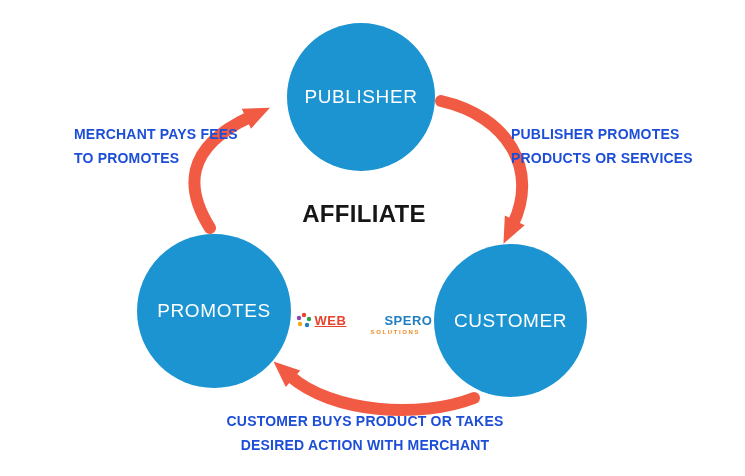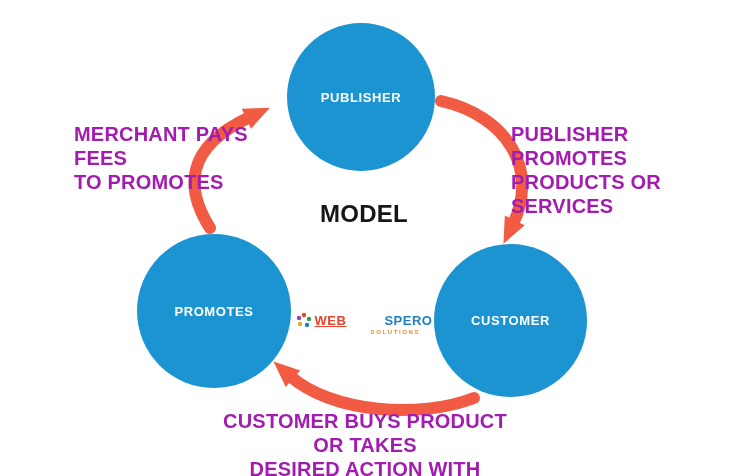--- a/index.html
+++ b/index.html
@@ -10,29 +10,29 @@
     font-family:"Liberation Sans", sans-serif;
   }
   .arrows { position:absolute; left:0; top:0; width:745px; height:476px; }
   .node {
     position:absolute; border-radius:50%; background:#1b94d1;
     display:flex; align-items:center; justify-content:center;
   }
   .node-publisher { left:287px; top:23px;  width:148px; height:148px; }
   .node-merchant  { left:137px; top:234px; width:154px; height:154px; }
   .node-customer  { left:434px; top:244px; width:153px; height:153px;justify-content:center; }
-  .node-label { color:#ffffff; font-weight:700; font-size:13px; letter-spacing:0.6px; }
+  .node-label { color:#ffffff; font-weight:400; font-size:19px; letter-spacing:0.6px; }
   .center-title {
     position:absolute; left:282px; top:197px; width:164px;
     text-align:center; color:#161616; font-weight:700;
     font-size:24px; line-height:33px; letter-spacing:0.3px;
   }
   .edge-label {
-    position:absolute; color:#a21caf; font-weight:700;
-    font-size:20px; line-height:24px; letter-spacing:0.2px;
+    position:absolute; color:#1d4ed8; font-weight:700;
+    font-size:14px; line-height:24px; letter-spacing:0.2px;
   }
   .label-top-left  { left:74px;  top:122px; width:195px; text-align:left; }
   .label-top-right { left:511px; top:122px; width:195px; text-align:left; }
   .label-bottom    { left:210px; top:409px; width:310px; text-align:center; }
   .logo {
     position:absolute; left:282px; top:312px; width:164px;
     display:flex; flex-direction:column; align-items:center;
   }
   .logo-row { display:flex; align-items:center; gap:3px; }
   .logo-text { font-size:13px; font-weight:700; letter-spacing:0.5px; }
@@ -65,21 +65,21 @@
 
   <div class="node node-merchant">
     <span class="node-label">PROMOTES</span>
   </div>
 
   <div class="node node-customer">
     <span class="node-label">CUSTOMER</span>
   </div>
 
   <div class="center-title">
-    <div>MODEL</div>
+    <div>AFFILIATE</div>
   </div>
 
   <div class="logo">
     <div class="logo-row">
       <svg width="16" height="16" viewBox="0 0 16 16">
         <circle cx="8" cy="3" r="2.2" fill="#e8432d"></circle>
         <circle cx="13" cy="7" r="2.2" fill="#2e9e49"></circle>
         <circle cx="11" cy="13" r="2.2" fill="#1f7fc0"></circle>
         <circle cx="4" cy="12" r="2.2" fill="#f2a71b"></circle>
         <circle cx="3" cy="6" r="2.2" fill="#8e44ad"></circle>

